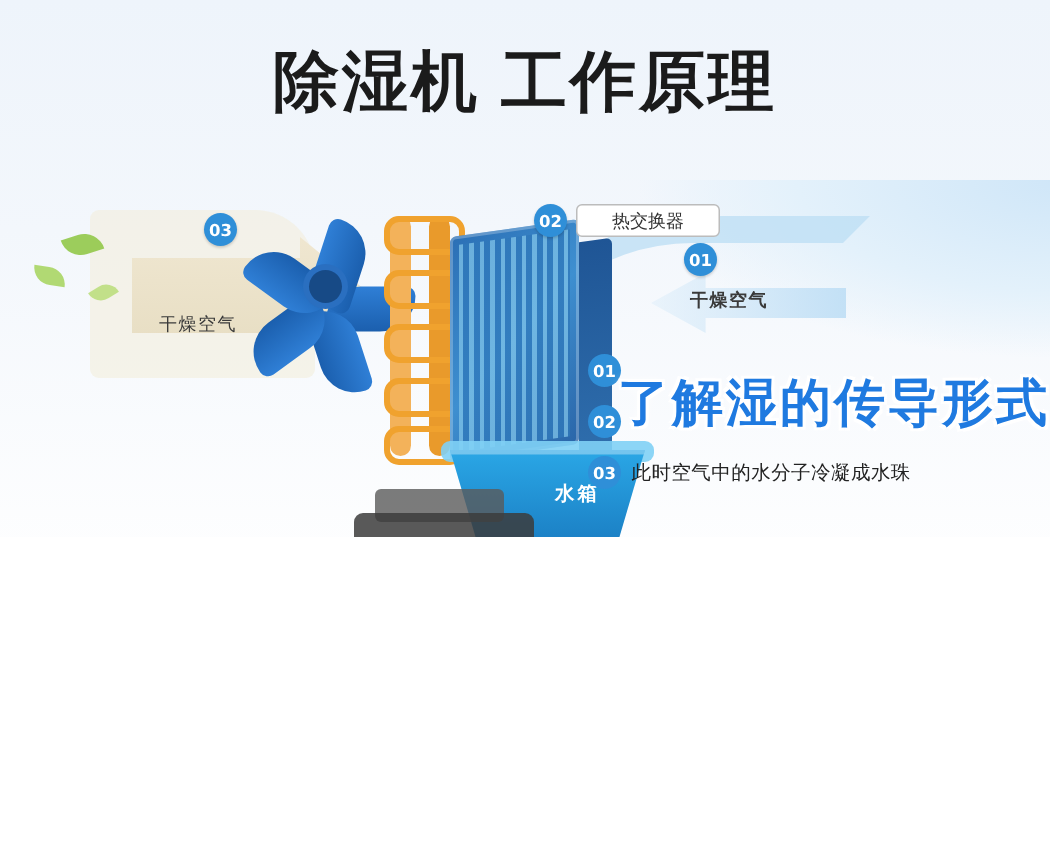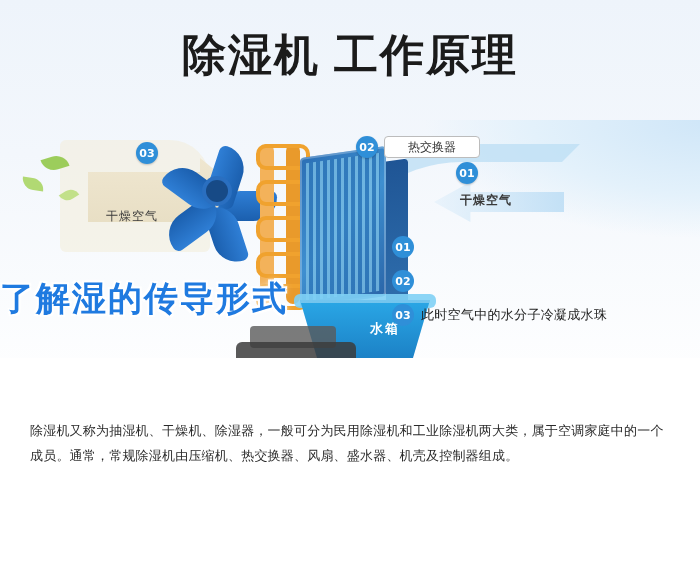--- a/index.html
+++ b/index.html
@@ -170,21 +170,21 @@
   .step{display:flex;align-items:center;margin-bottom:12px;}
   .step .num{
     width:22px;height:22px;border-radius:50%;background:#2f8fd8;color:#fff;
     font-size:11px;font-weight:bold;display:flex;align-items:center;justify-content:center;
     margin-right:7px;flex:0 0 auto;
   }
   .step .txt{font-size:13px;color:#222;white-space:nowrap;letter-spacing:.3px;}
 
   
   .overlay{
-    position:absolute;left:0;top:276px;width:700px;text-align:left;
+    position:absolute;left:0;top:246px;width:700px;text-align:right;
     font-size:34px;font-weight:bold;color:#1f7ae0;letter-spacing:2px;
     text-shadow:0 0 4px #fff,0 0 8px #fff,2px 2px 0 #fff,-2px -2px 0 #fff,2px -2px 0 #fff,-2px 2px 0 #fff;
     white-space:nowrap;
   }
 
   
   .body{
     position:absolute;left:30px;top:418px;width:640px;
     font-size:13px;line-height:25px;color:#2b2b2b;letter-spacing:.2px;
   }
@@ -262,16 +262,15 @@
       <div class="step">
         <div class="num">03</div>
         <div class="txt">此时空气中的水分子冷凝成水珠</div>
       </div>
     </div>
 
     <div class="overlay">了解湿的传导形式</div>
   </div>
 
   <div class="body">
-    <p>除湿机又称为抽湿机、干燥机、除湿器，一般可分为民用除湿机和工业除湿机两大类，属于空调家庭中的一个成员。通常，常规除湿机由压缩机、热交换器、风扇、盛水器、机壳及控制器组成。</p>
   </div>
 
 </div>
 
 </body></html>

